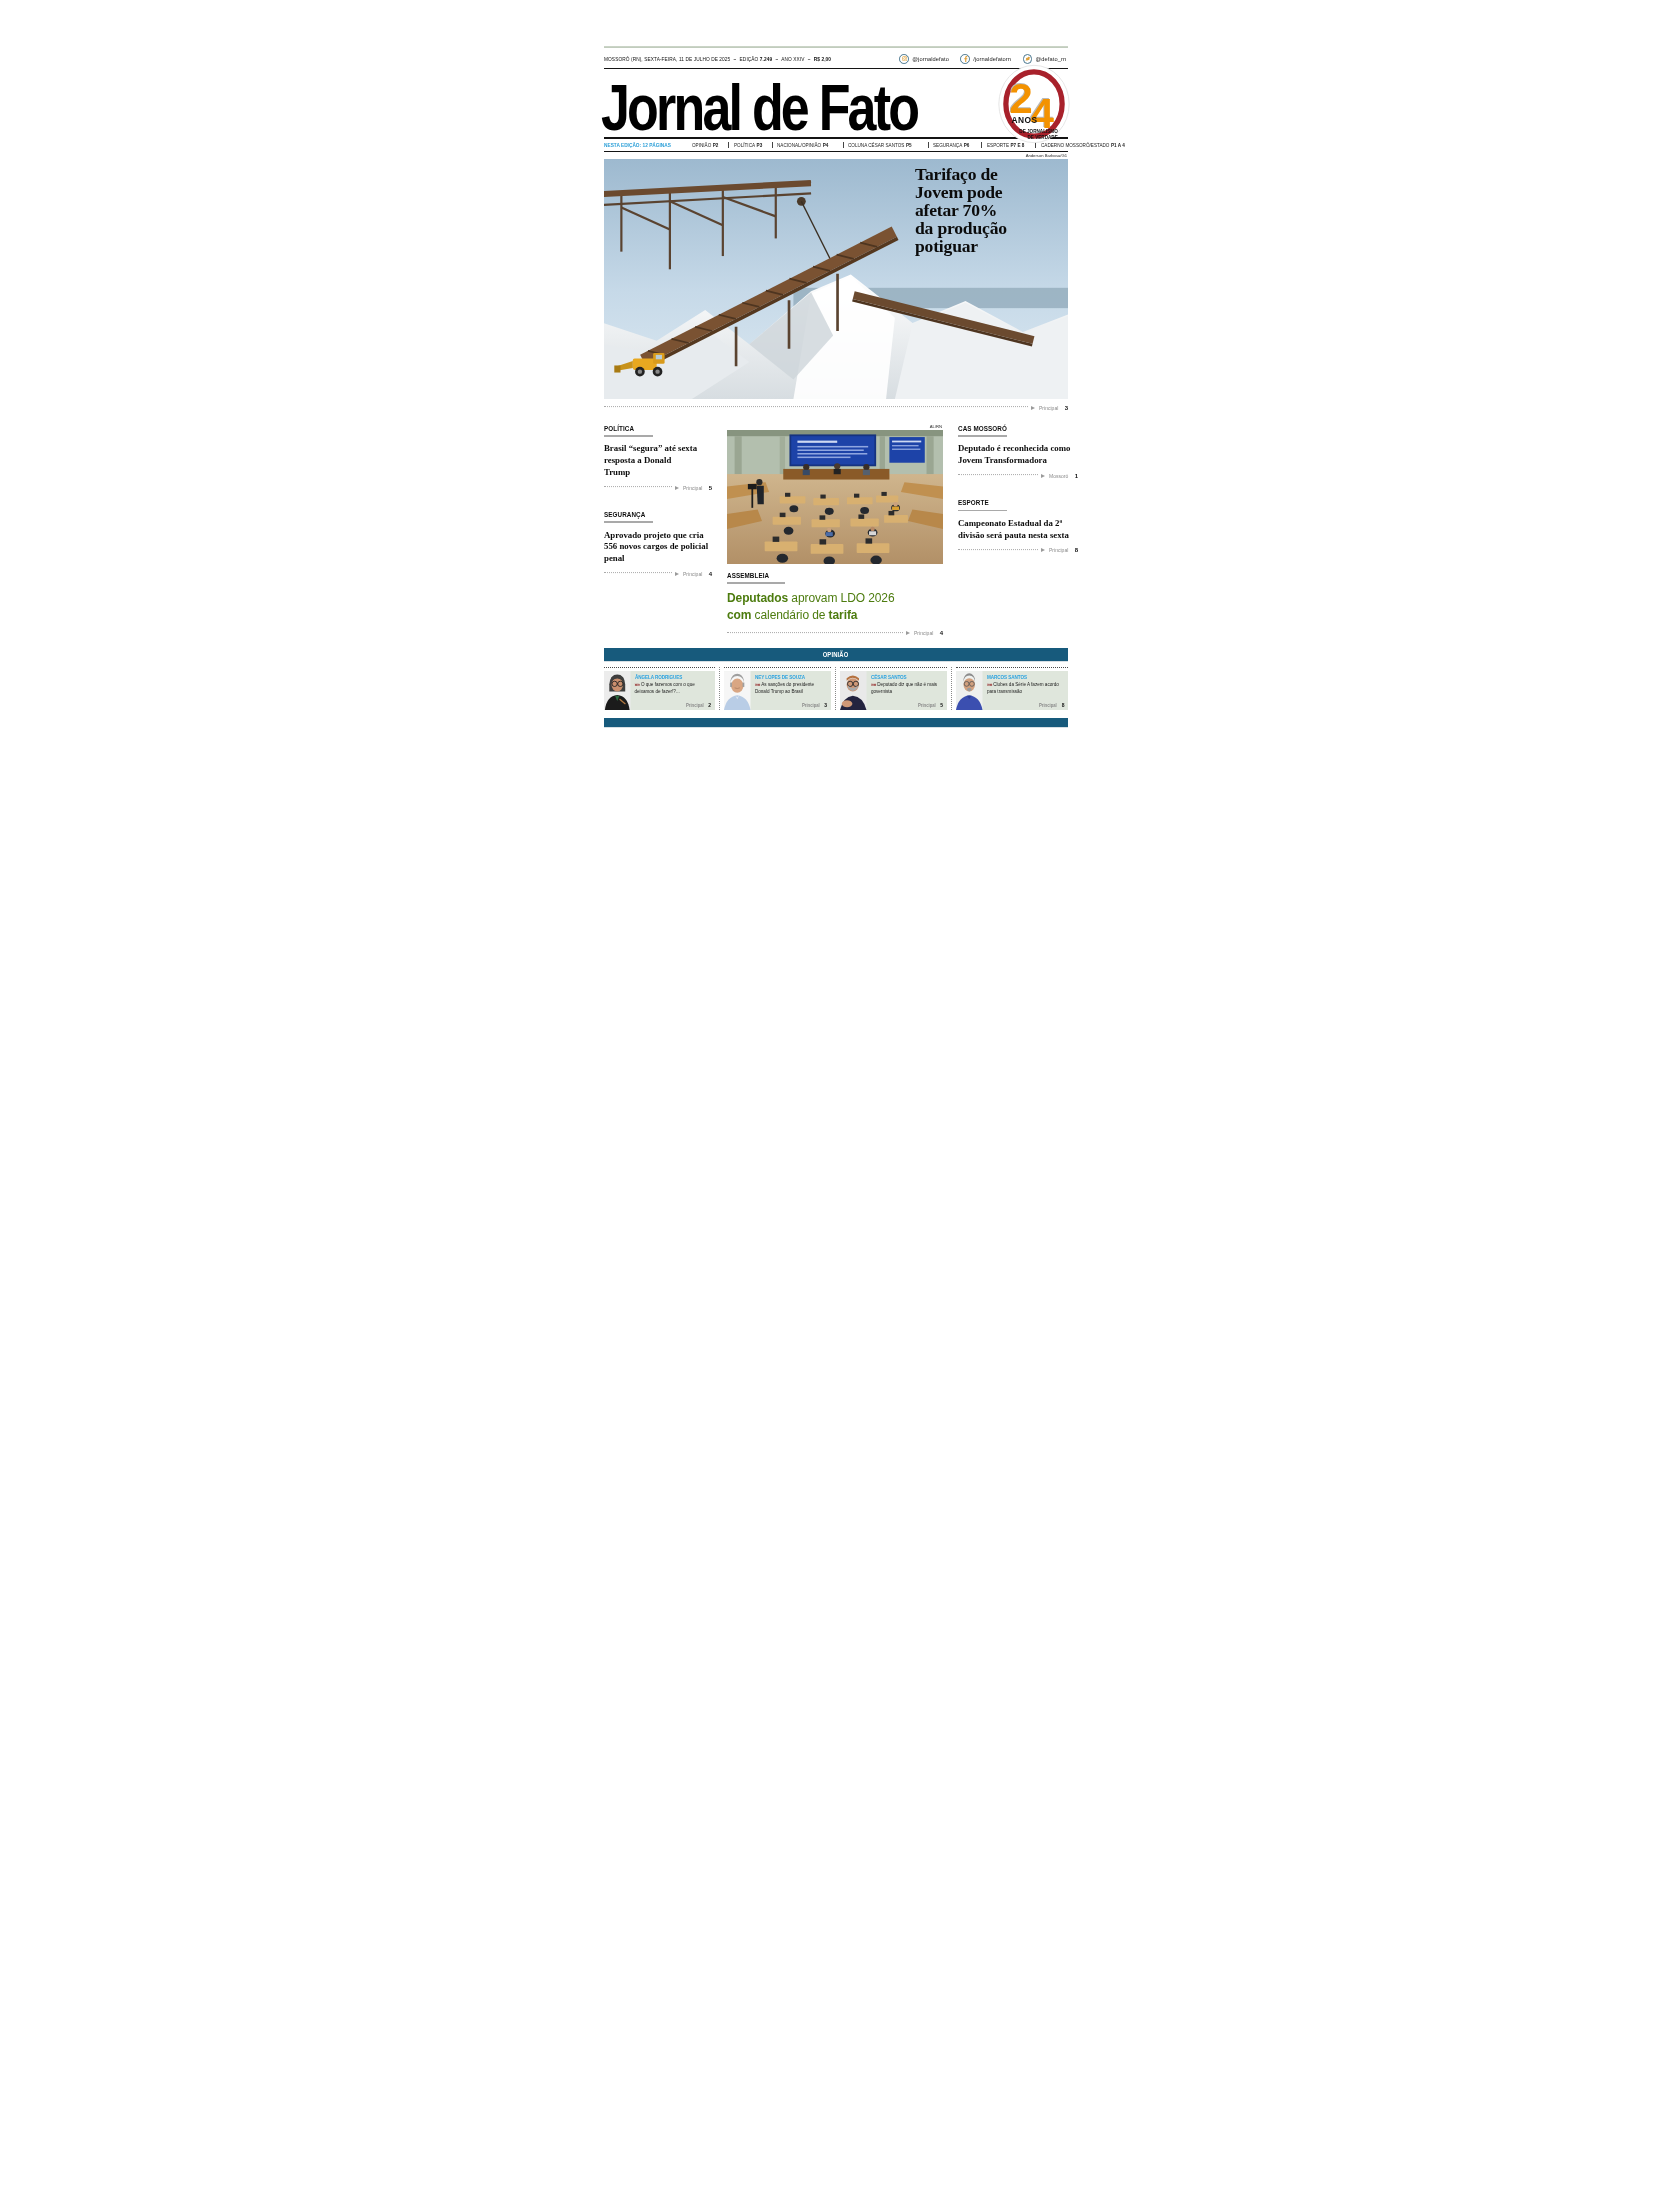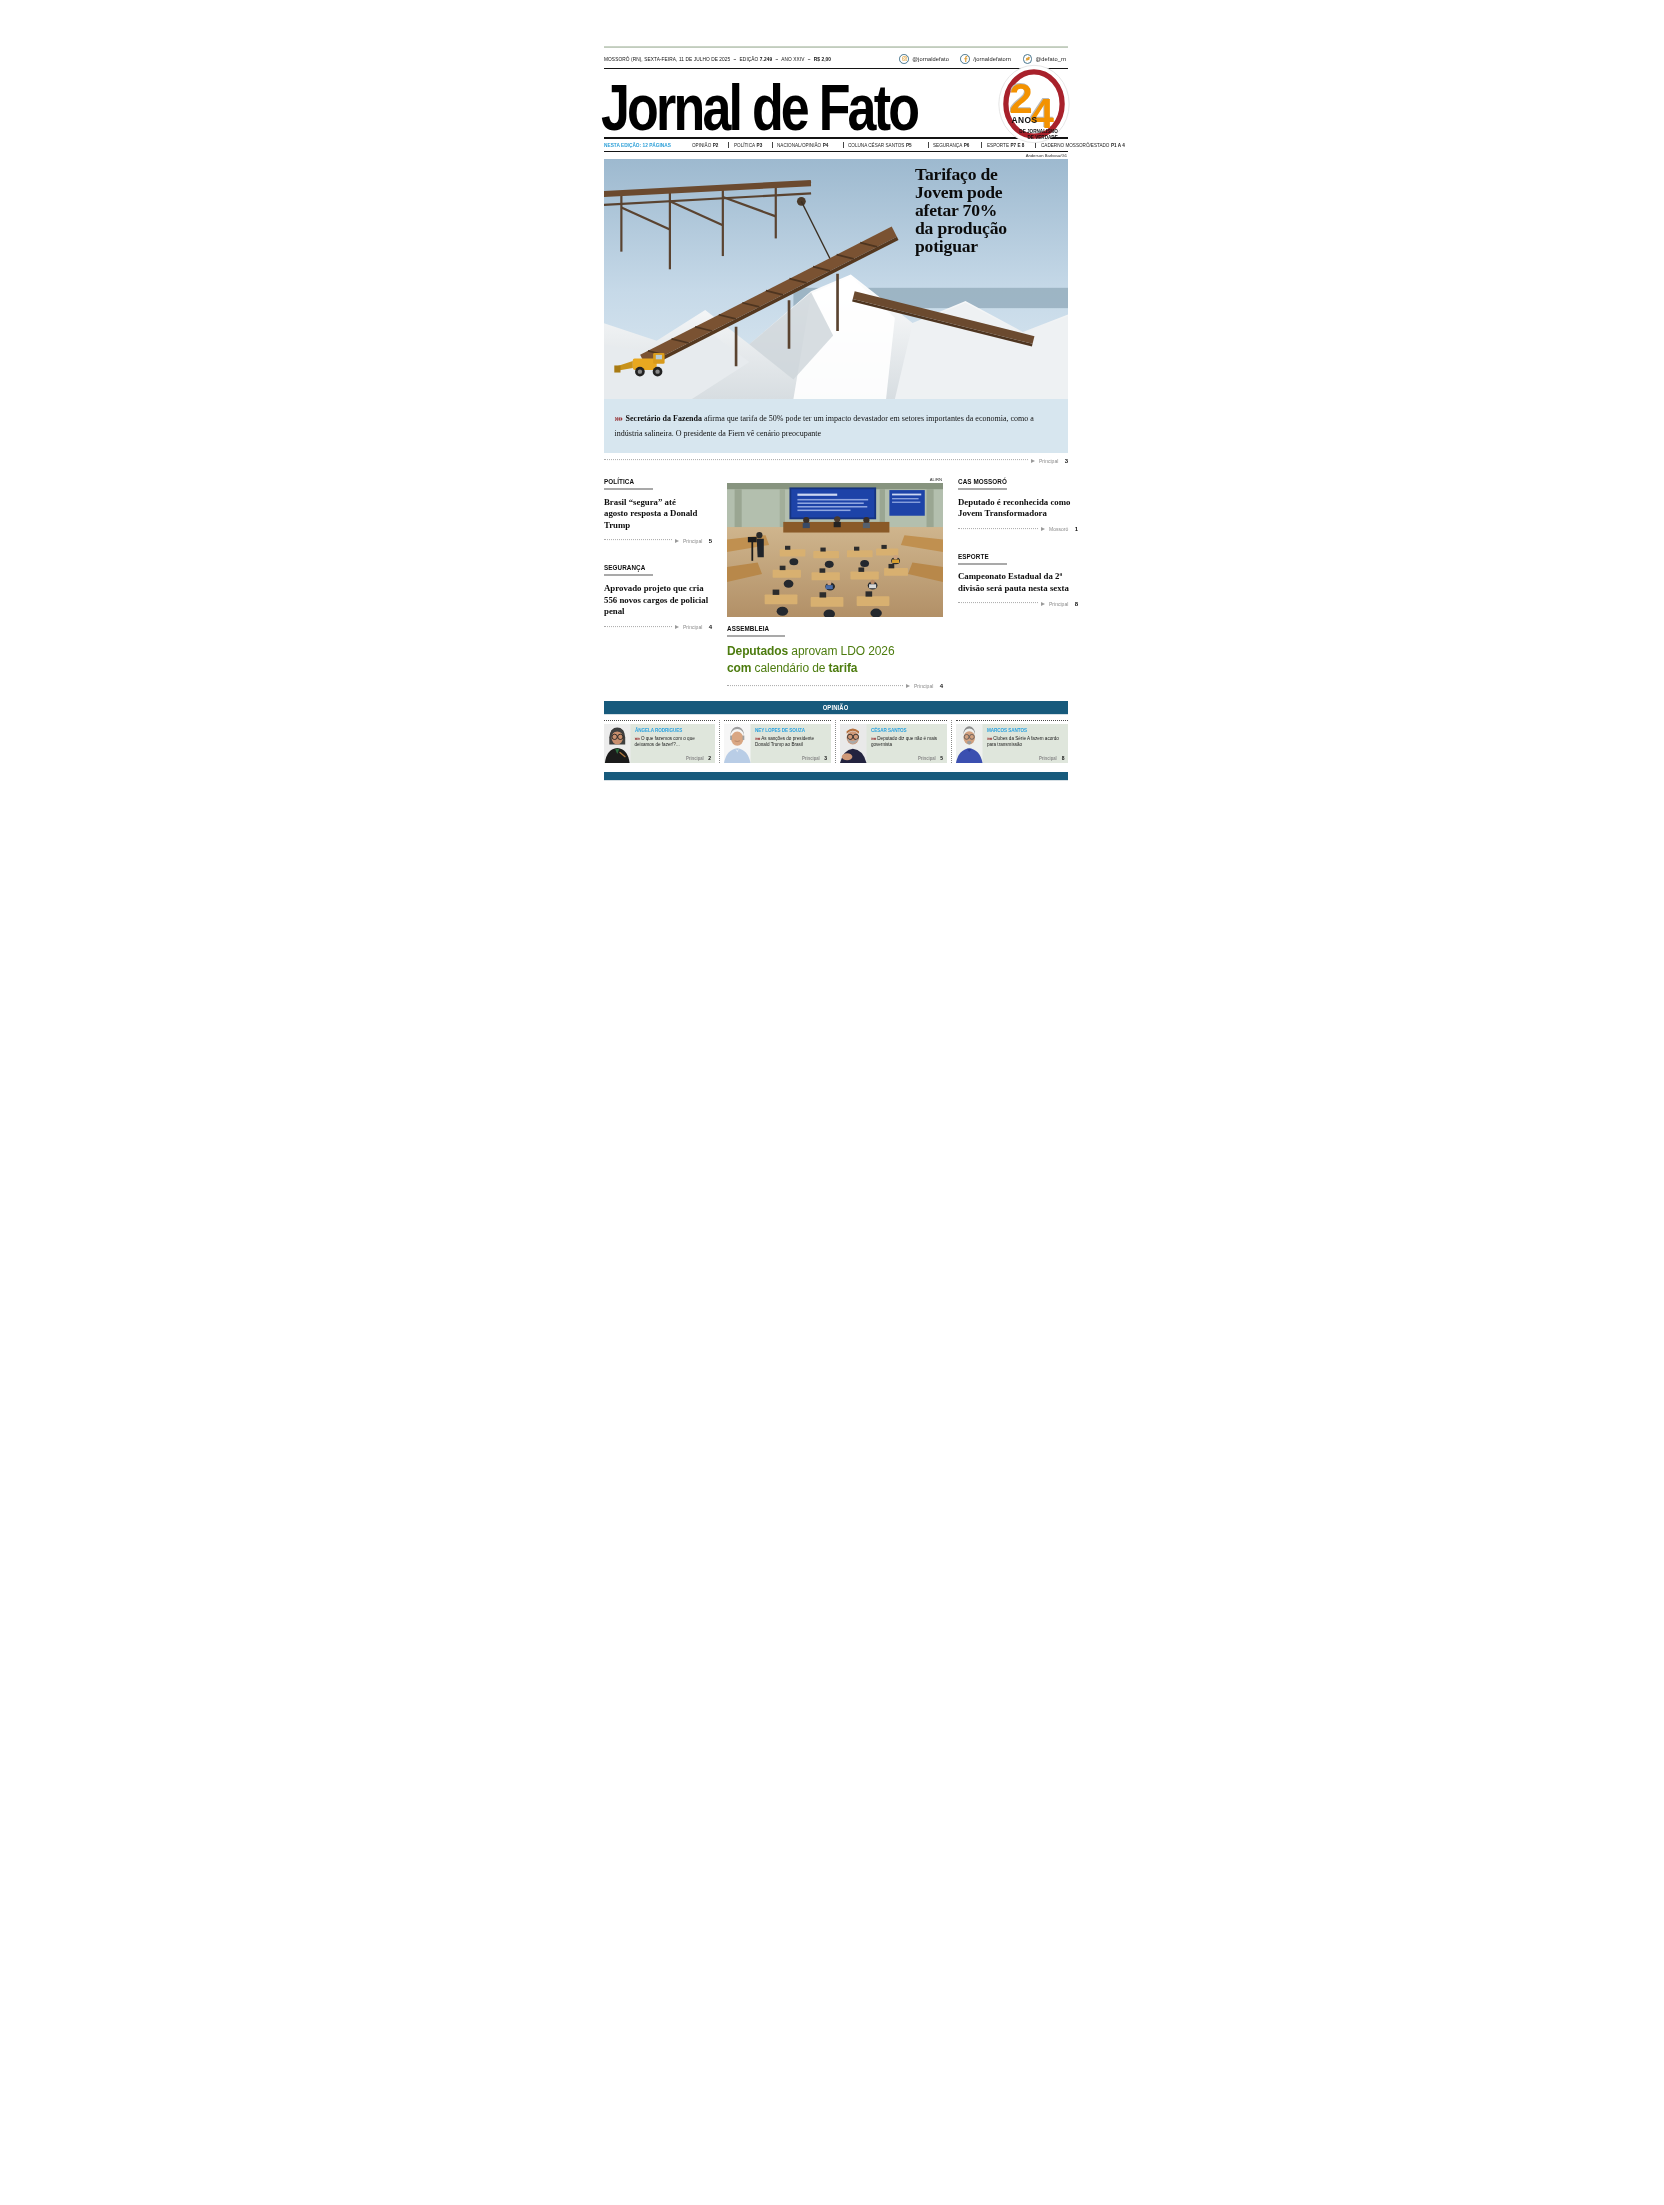--- a/index.html
+++ b/index.html
@@ -260,37 +260,34 @@
     </svg>
     <div class="hero-headline">
       <div>Tarifaço de</div>
       <div>Jovem pode</div>
       <div>afetar 70%</div>
       <div>da produção</div>
       <div>potiguar</div>
     </div>
   </div>
 
-  <div class="subhead">
-    <span class="chev">»»</span><span class="lead">Secretário da Fazenda</span><span> afirma que tarifa de 50% pode ter um impacto devastador em setores importantes da economia, como a indústria salineira. O presidente da Fiern vê cenário preocupante</span>
-  </div>
   <div class="ref-row">
     <div class="dots"></div>
     <div class="tri"></div>
     <span class="ref-label cond">Principal</span>
     <span class="ref-num">3</span>
   </div>
 
   <div class="main-grid">
 
     <div class="left-col">
       <div class="story-block">
         <div class="sec-h"><span class="cond">POLÍTICA</span></div>
         <div class="sec-bar"></div>
-        <div class="story-hl" style="padding-right:13.2px;">Brasil “segura” até agosto resposta a Donald Trump</div>
+        <div class="story-hl" style="padding-right:13.2px;">Brasil “segura” até sexta resposta a Donald Trump</div>
         <div class="ref-row">
           <div class="dots"></div>
           <div class="tri"></div>
           <span class="ref-label cond">Principal</span>
           <span class="ref-num">5</span>
         </div>
       </div>
       <div class="story-block">
         <div class="sec-h"><span class="cond">SEGURANÇA</span></div>
         <div class="sec-bar"></div>

